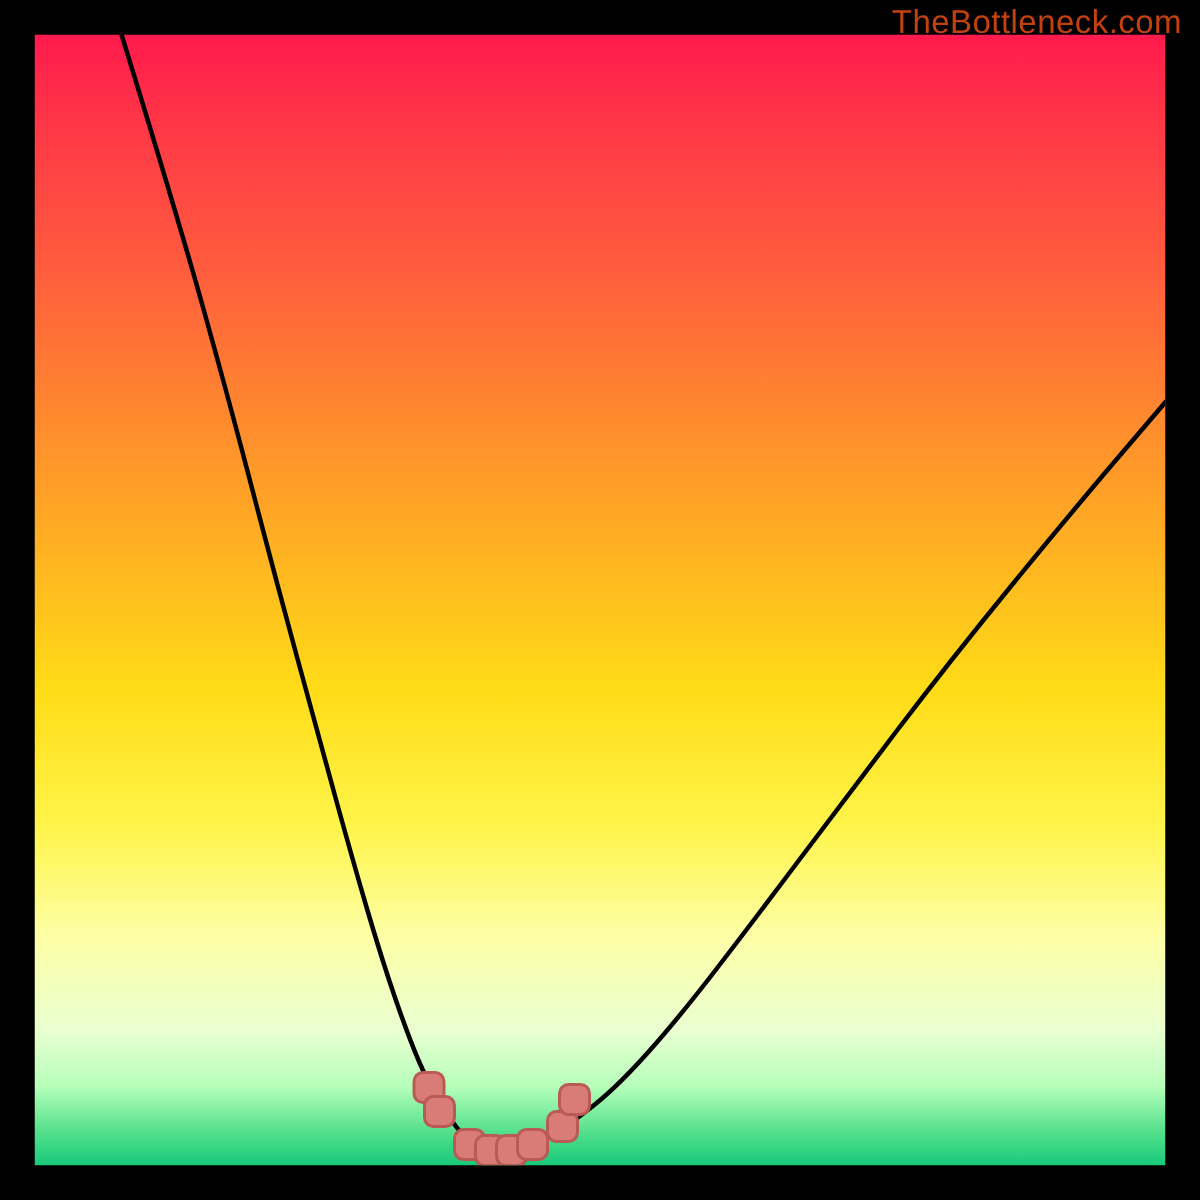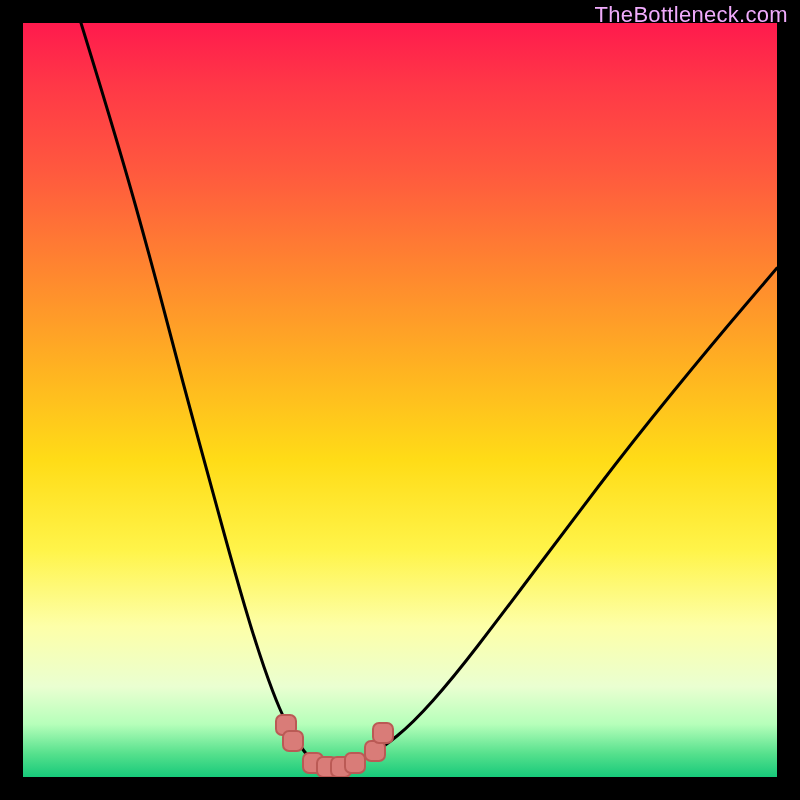--- a/index.html
+++ b/index.html
@@ -50,21 +50,21 @@
   }
   .curve-layer svg {
     width: 100%;
     height: 100%;
     display: block;
   }
   .watermark {
     position: absolute;
     top: 2px;
     right: 12px;
-    color: #f0abfc;
+    color: #c2410c;
     font-size: 22px;
     font-weight: 500;
     letter-spacing: 0.3px;
     user-select: none;
   }
 </style>
 </head>
 <body>
 
 <div class="frame">

